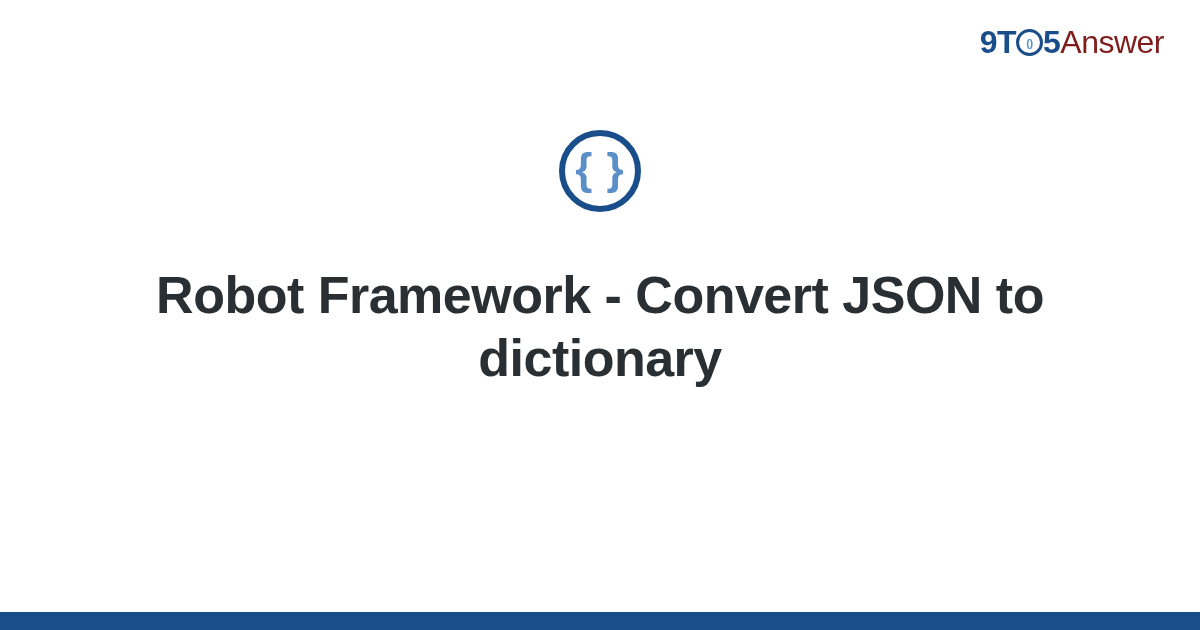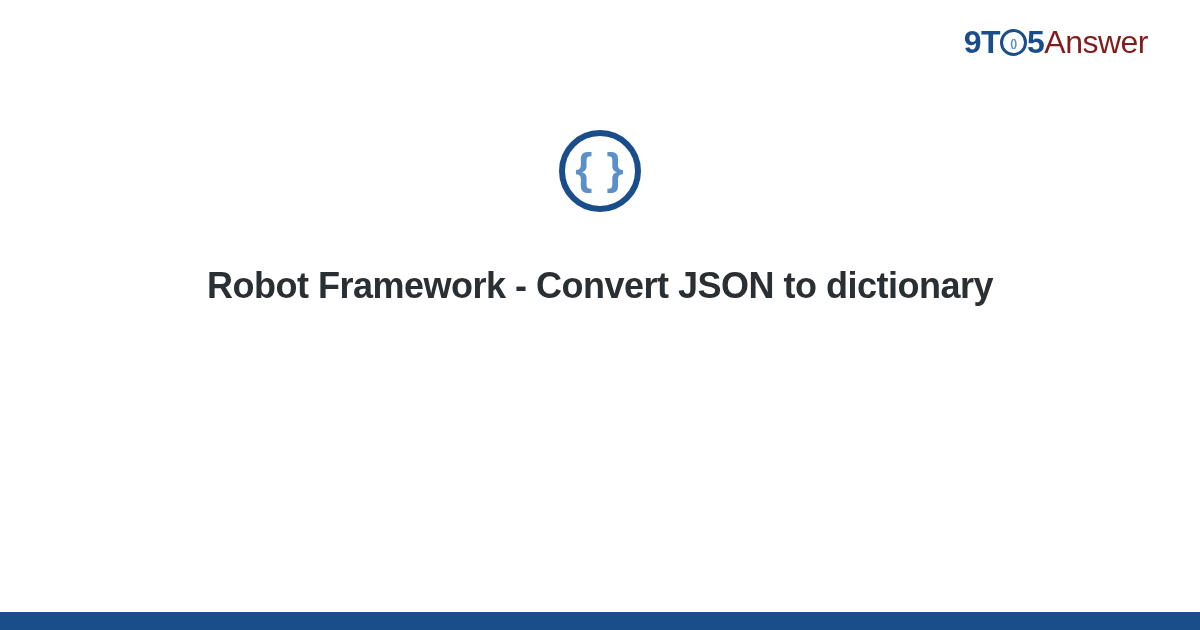--- a/index.html
+++ b/index.html
@@ -11,21 +11,21 @@
       width: 1200px;
       height: 630px;
       font-family: -apple-system, BlinkMacSystemFont, "Segoe UI", Helvetica, Arial, sans-serif;
       background: #ffffff;
       position: relative;
       overflow: hidden;
     }
     .logo-area {
       position: absolute;
       top: 24px;
-      right: 52px;
+      right: 36px;
       font-size: 32px;
       font-weight: 600;
       letter-spacing: -0.5px;
       text-align: center;
     }
     .logo-9t { color: #1a4e8a; }
     .logo-o-wrap {
       display: inline-block;
       position: relative;
       vertical-align: baseline;
@@ -73,21 +73,21 @@
       font-family: "Segoe UI", Arial, sans-serif;
       font-size: 44px;
       font-weight: 800;
       color: #5a8fc7;
       letter-spacing: 1px;
       line-height: 1;
       position: relative;
       top: -2px;
     }
     .title {
-      font-size: 36px;
+      font-size: 52px;
       font-weight: 700;
       color: #2a2f33;
       text-align: center;
       line-height: 1.22;
       max-width: 1050px;
       letter-spacing: -0.5px;
     }
     .bottom-bar {
       position: absolute;
       left: 0;

